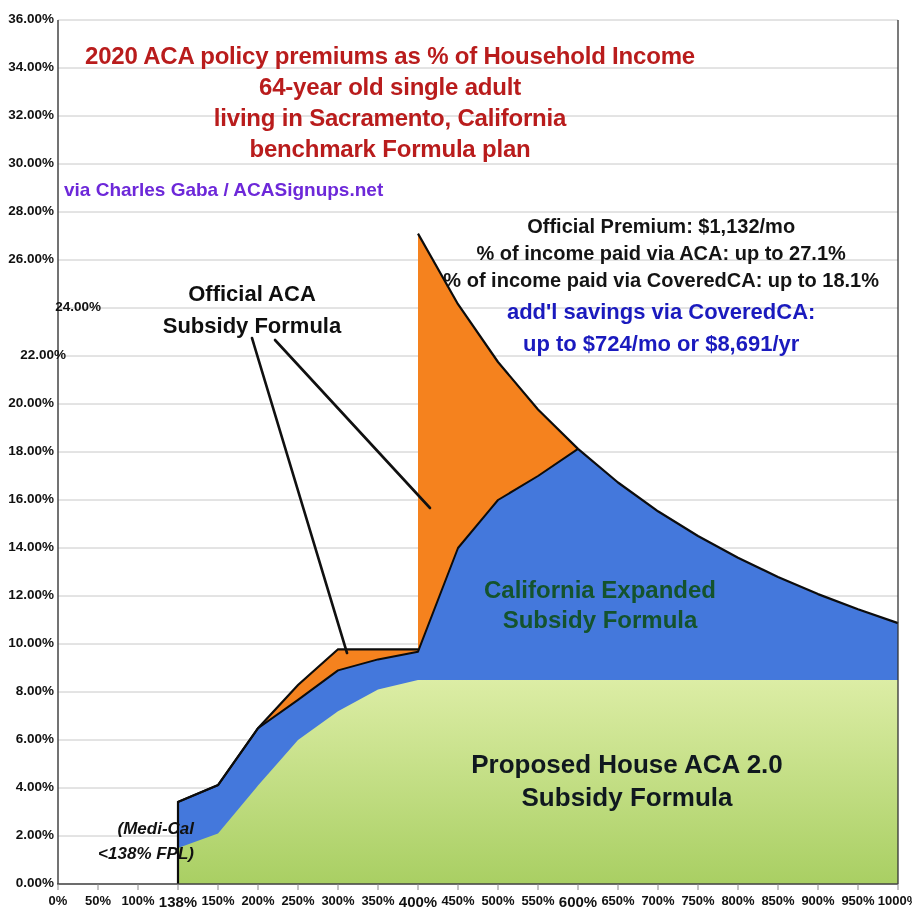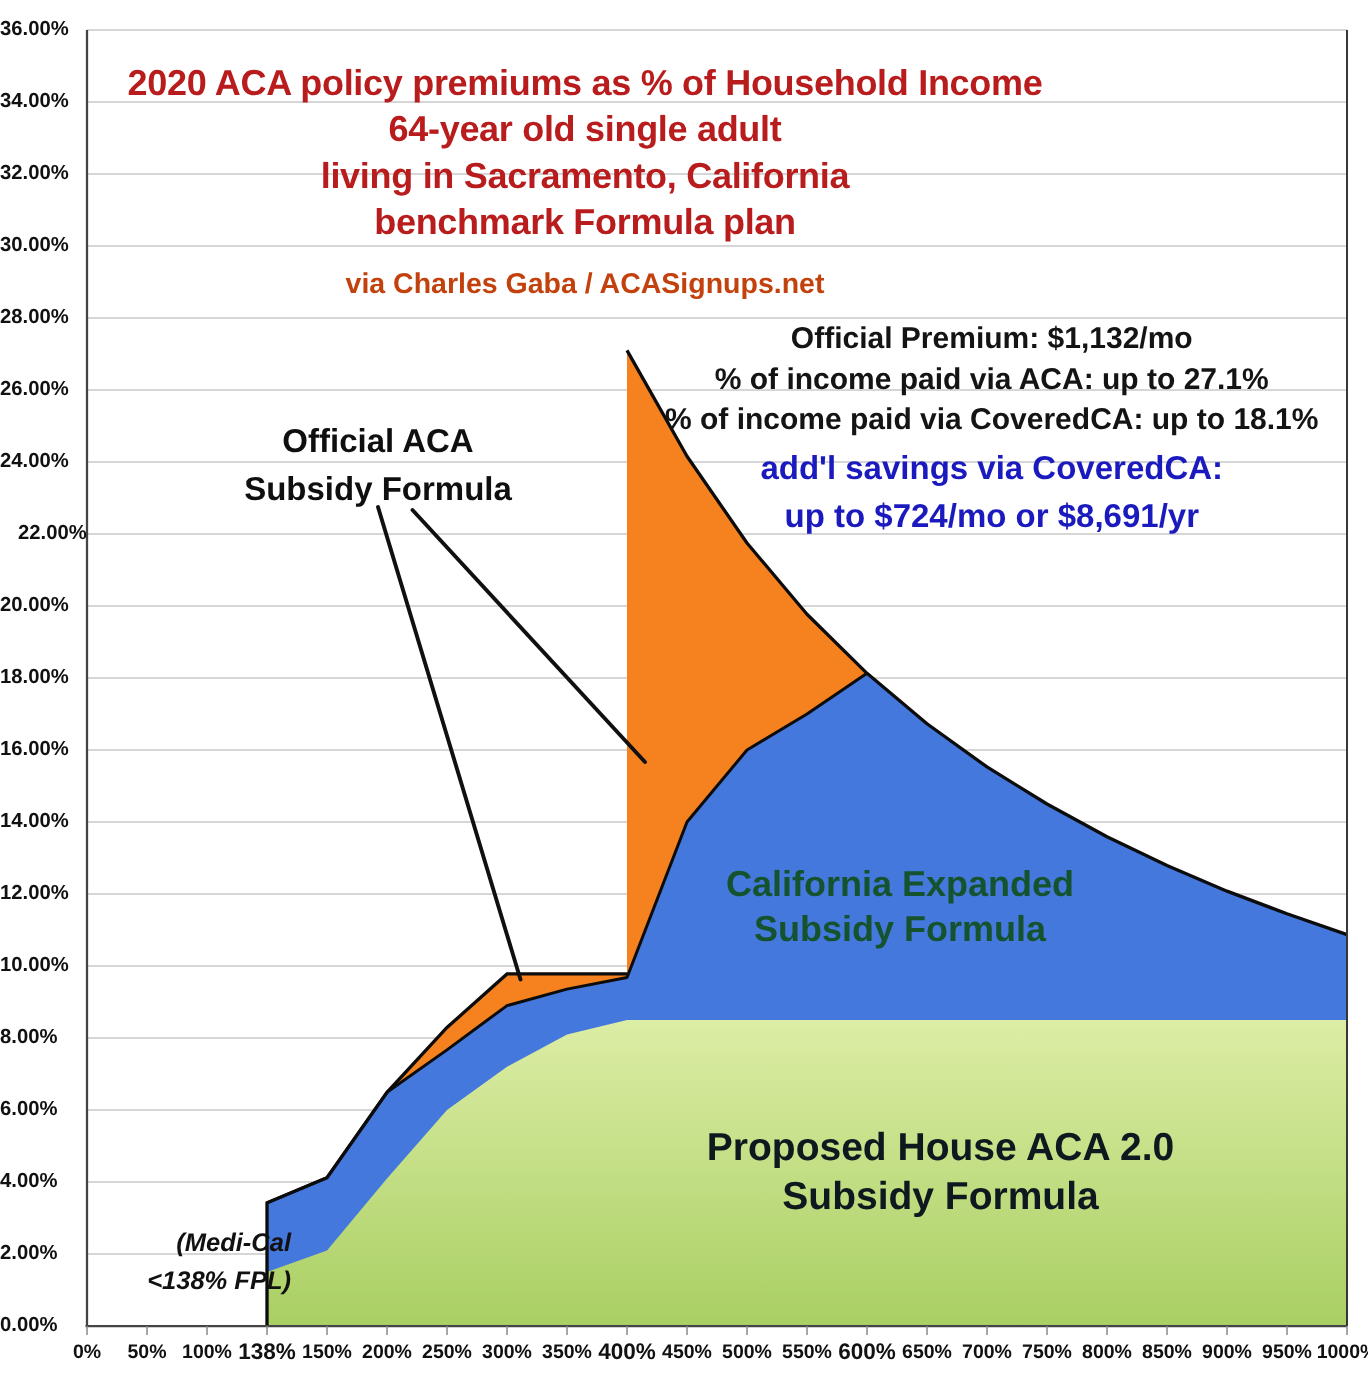--- a/index.html
+++ b/index.html
@@ -5,34 +5,34 @@
   html,body{margin:0;padding:0;}
   body{
     width:912px;height:920px;background:#ffffff;overflow:hidden;position:relative;
     font-family:"Liberation Sans", sans-serif;
   }
   #stage{position:absolute;left:0;top:0;width:912px;height:920px;}
   #chart-svg{position:absolute;left:0;top:0;}
   .overlay{position:absolute;white-space:nowrap;}
   .title-block{left:64px;top:40px;width:652px;text-align:center;color:#b91c1c;
     font-size:24px;font-weight:700;line-height:31px;letter-spacing:-0.2px;}
-  .subtitle{left:64px;top:179px;width:652px;text-align:center;color:#c2410c;
+  .subtitle{left:64px;top:179px;width:652px;color:#6d28d9;
     font-size:19px;font-weight:700;}
   .right-note{right:33px;top:213px;text-align:center;color:#141414;
     font-size:20px;font-weight:700;line-height:27px;}
   .right-note .blue-line{font-size:22px;line-height:29px;margin-top:3px;}
   .official-label{left:92px;top:278px;width:320px;text-align:center;color:#0f0f0f;
     font-size:22px;font-weight:700;line-height:32px;}
   .ca-label{left:440px;top:575px;width:320px;text-align:center;color:#14532d;
     font-size:24px;font-weight:700;line-height:30px;}
   .house-label{left:444px;top:748px;width:366px;text-align:center;color:#10181f;
     font-size:26px;font-weight:700;line-height:33px;}
   .medicaid-note{left:64px;top:816px;width:130px;text-align:right;color:#111;
     font-size:17px;font-weight:700;font-style:italic;line-height:25px;}
-  .ytick{position:absolute;left:0;width:54px;text-align:left;color:#111;
+  .ytick{position:absolute;left:0;width:54px;text-align:right;color:#111;
     font-size:13.5px;font-weight:700;}
   .xtick{position:absolute;width:60px;text-align:center;color:#111;
     font-size:13px;font-weight:700;top:893px;}
   .xtick.emph{font-size:15px;font-weight:800;}
 </style>
 </head>
 <body>
 
 <div id="stage">
 
@@ -140,21 +140,21 @@
       <div class="ytick" style="top: 779px;">4.00%</div>
       <div class="ytick" style="top: 731px;">6.00%</div>
       <div class="ytick" style="top: 683px;">8.00%</div>
       <div class="ytick" style="top: 635px;">10.00%</div>
       <div class="ytick" style="top: 587px;">12.00%</div>
       <div class="ytick" style="top: 539px;">14.00%</div>
       <div class="ytick" style="top: 491px;">16.00%</div>
       <div class="ytick" style="top: 443px;">18.00%</div>
       <div class="ytick" style="top: 395px;">20.00%</div>
       <div class="ytick" style="top: 347px; padding-left: 12px;">22.00%</div>
-      <div class="ytick" style="top: 299px;">24.00%</div>
+      <div class="ytick" style="top: 299px; padding-left: 47px;">24.00%</div>
       <div class="ytick" style="top: 251px;">26.00%</div>
       <div class="ytick" style="top: 203px;">28.00%</div>
       <div class="ytick" style="top: 155px;">30.00%</div>
       <div class="ytick" style="top: 107px;">32.00%</div>
       <div class="ytick" style="top: 59px;">34.00%</div>
       <div class="ytick" style="top: 11px;">36.00%</div>
     </div>
   <div id="xticks">
       <div class="xtick" style="left: 28px;">0%</div>
       <div class="xtick" style="left: 68px;">50%</div>

